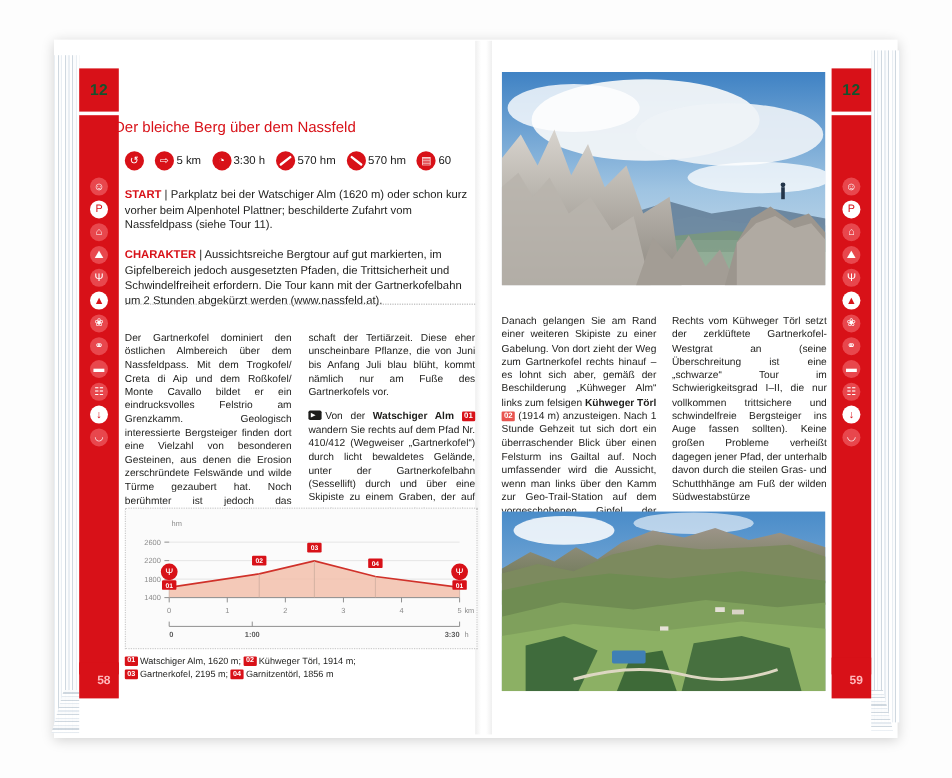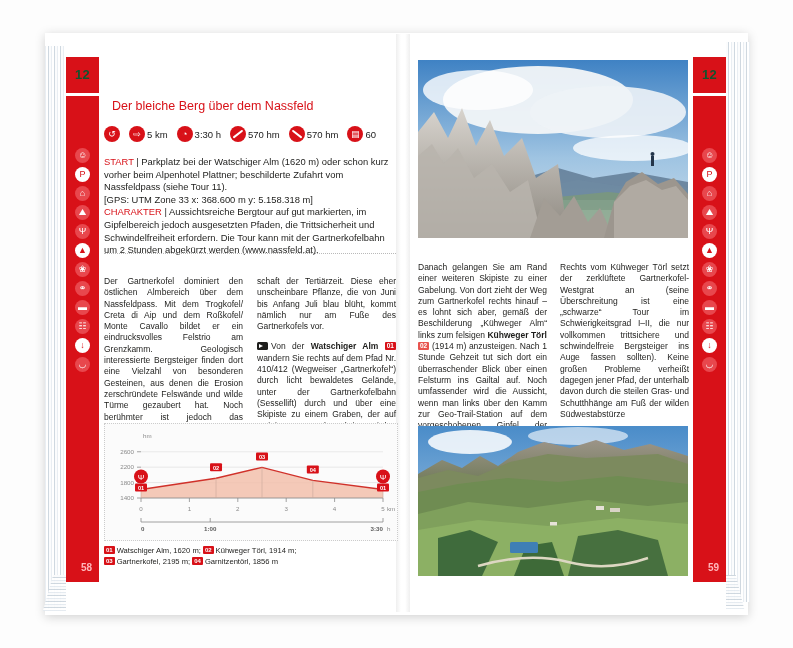--- a/index.html
+++ b/index.html
@@ -89,21 +89,21 @@
   }
   .sico.on{background:#ffffff;color:#d81118;}
 
   
   .h-title{
     position:absolute;left:105px;top:66px;
     color:#d81118;font-size:18.5px;font-weight:700;letter-spacing:.2px;
     white-space:nowrap;
   }
   .h-sub{
-    position:absolute;left:112px;top:99px;
+    position:absolute;left:95px;top:99px;
     color:#d81118;font-size:12.5px;white-space:nowrap;
   }
 
   
   .stats{position:absolute;left:104px;top:126px;display:flex;align-items:center;gap:4px;}
   .stat{display:flex;align-items:center;gap:2px;}
   .stat .glyph{
     width:16px;height:16px;border-radius:50%;background:#d81118;color:#fff;
     display:flex;align-items:center;justify-content:center;font-size:9px;line-height:1;
     flex:0 0 auto;position:relative;
@@ -111,21 +111,21 @@
   .stat .txt{font-size:9.5px;color:#1a1a1a;white-space:nowrap;}
   .stat + .stat{margin-left:5px;}
   .slash{position:absolute;left:2px;top:7px;width:12px;height:2.2px;background:#fff;transform:rotate(-38deg);border-radius:1px;}
   .slash.dn{transform:rotate(38deg);}
 
   
   .meta{
     position:absolute;left:104px;top:156px;width:292px;
     font-size:9.4px;line-height:12.6px;color:#1d1d1b;
   }
-  .meta .lbl{color:#d81118;font-weight:400;}
+  .meta .lbl{color:#d81118;font-weight:700;}
   .dots{
     position:absolute;left:104px;top:253px;width:292px;height:1px;
     border-top:1px dotted #b9b9b9;
   }
 
   
   .cols2{
     position:absolute;left:104px;top:276px;width:292px;height:135px;
     display:flex;gap:14px;
   }
@@ -260,21 +260,21 @@
         <span class="txt">570 hm</span>
       </div>
       <div class="stat">
         <div class="glyph">▤</div>
         <span class="txt">60</span>
       </div>
     </div>
 
   <div class="meta">
     <span class="lbl">START</span><span> | Parkplatz bei der Watschiger Alm (1620 m) oder schon kurz vorher beim Alpenhotel Plattner; beschilderte Zufahrt vom Nassfeldpass (siehe Tour 11).</span><br>
-    <span>[GPS: UTM Zone 33   x: 368.600 m   y: 5.158.318 m]</span><br>
+    <br>
     <span class="lbl">CHARAKTER</span><span> | Aussichtsreiche Bergtour auf gut markierten, im Gipfelbereich jedoch ausgesetzten Pfaden, die Trittsicherheit und Schwindelfreiheit erfordern. Die Tour kann mit der Gartnerkofelbahn um 2 Stunden abgekürzt werden (www.nassfeld.at).</span>
   </div>
   <div class="dots"></div>
 
   <div class="cols2">
     <div class="col">
       <p>Der Gartnerkofel dominiert den östlichen Almbereich über dem Nassfeldpass. Mit dem Trogkofel/ Creta di Aip und dem Roßkofel/ Monte Cavallo bildet er ein eindrucksvolles Felstrio am Grenzkamm. Geologisch interessierte Bergsteiger finden dort eine Vielzahl von besonderen Gesteinen, aus denen die Erosion zerschründete Felswände und wilde Türme gezaubert hat. Noch berühmter ist jedoch das Vorkommen der Wulfenia, einer botanischen Erb-</p>
     </div>
     <div class="col">
       <p>schaft der Tertiärzeit. Diese eher unscheinbare Pflanze, die von Juni bis Anfang Juli blau blüht, kommt nämlich nur am Fuße des Gartnerkofels vor.</p>

